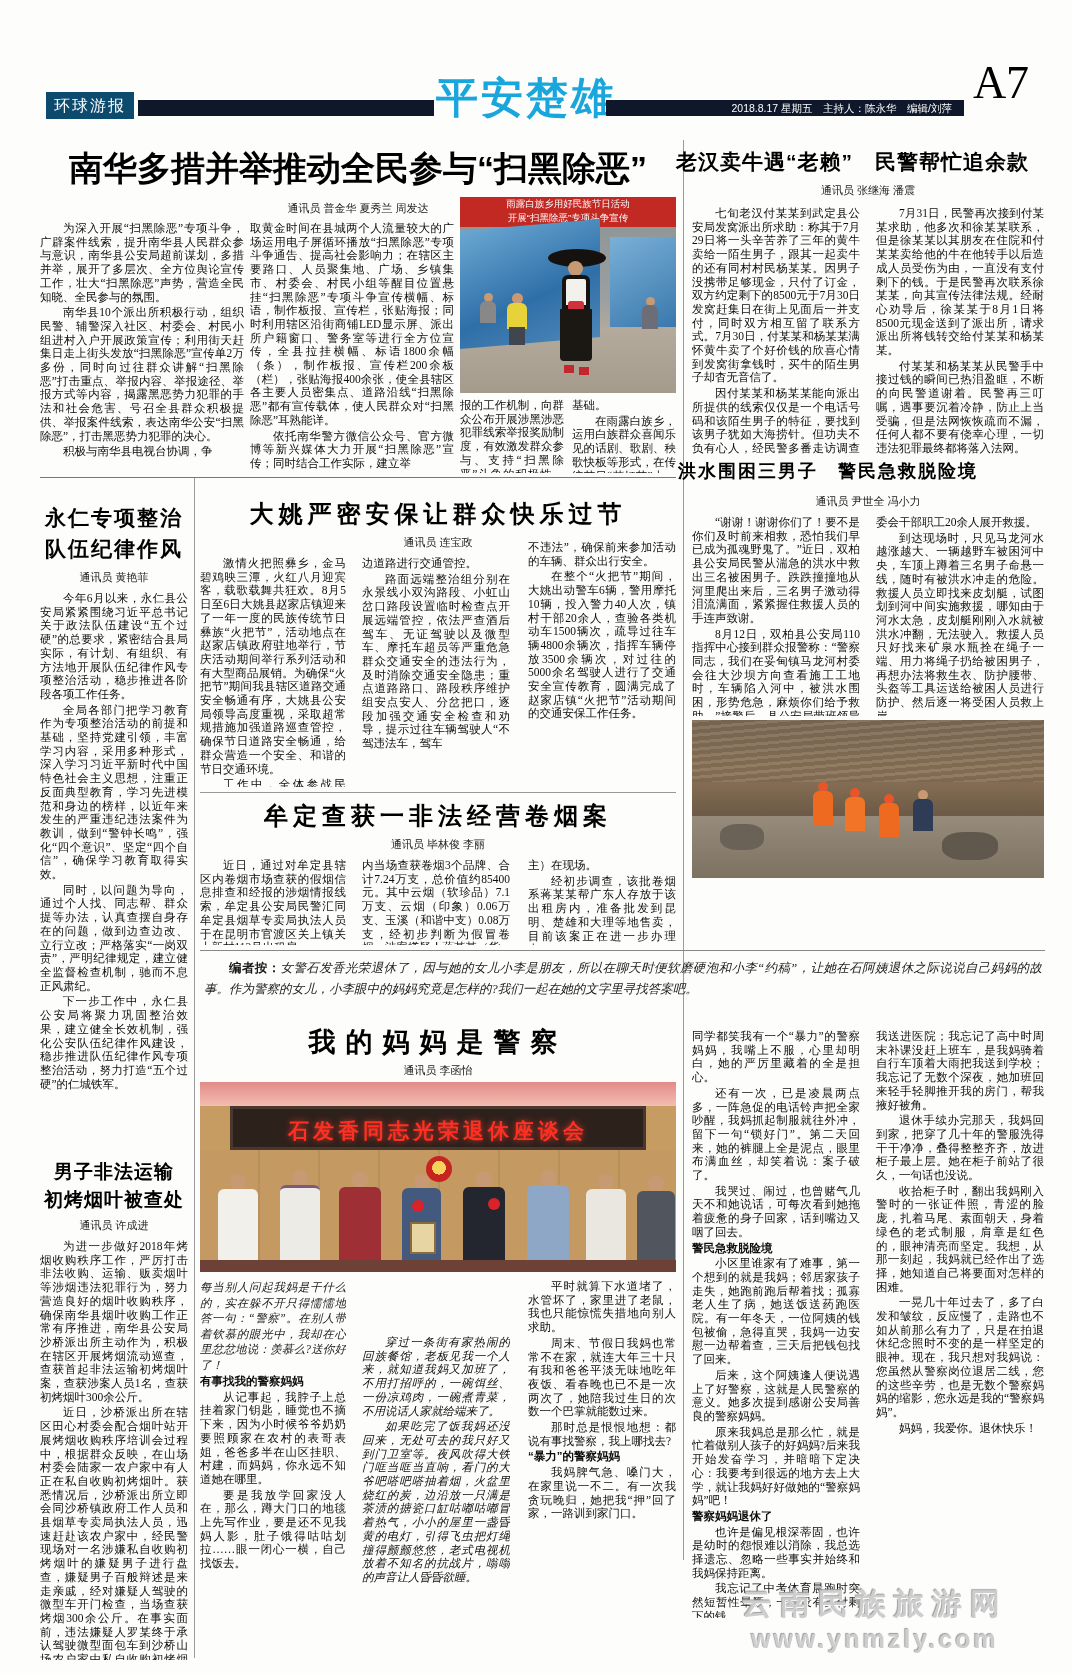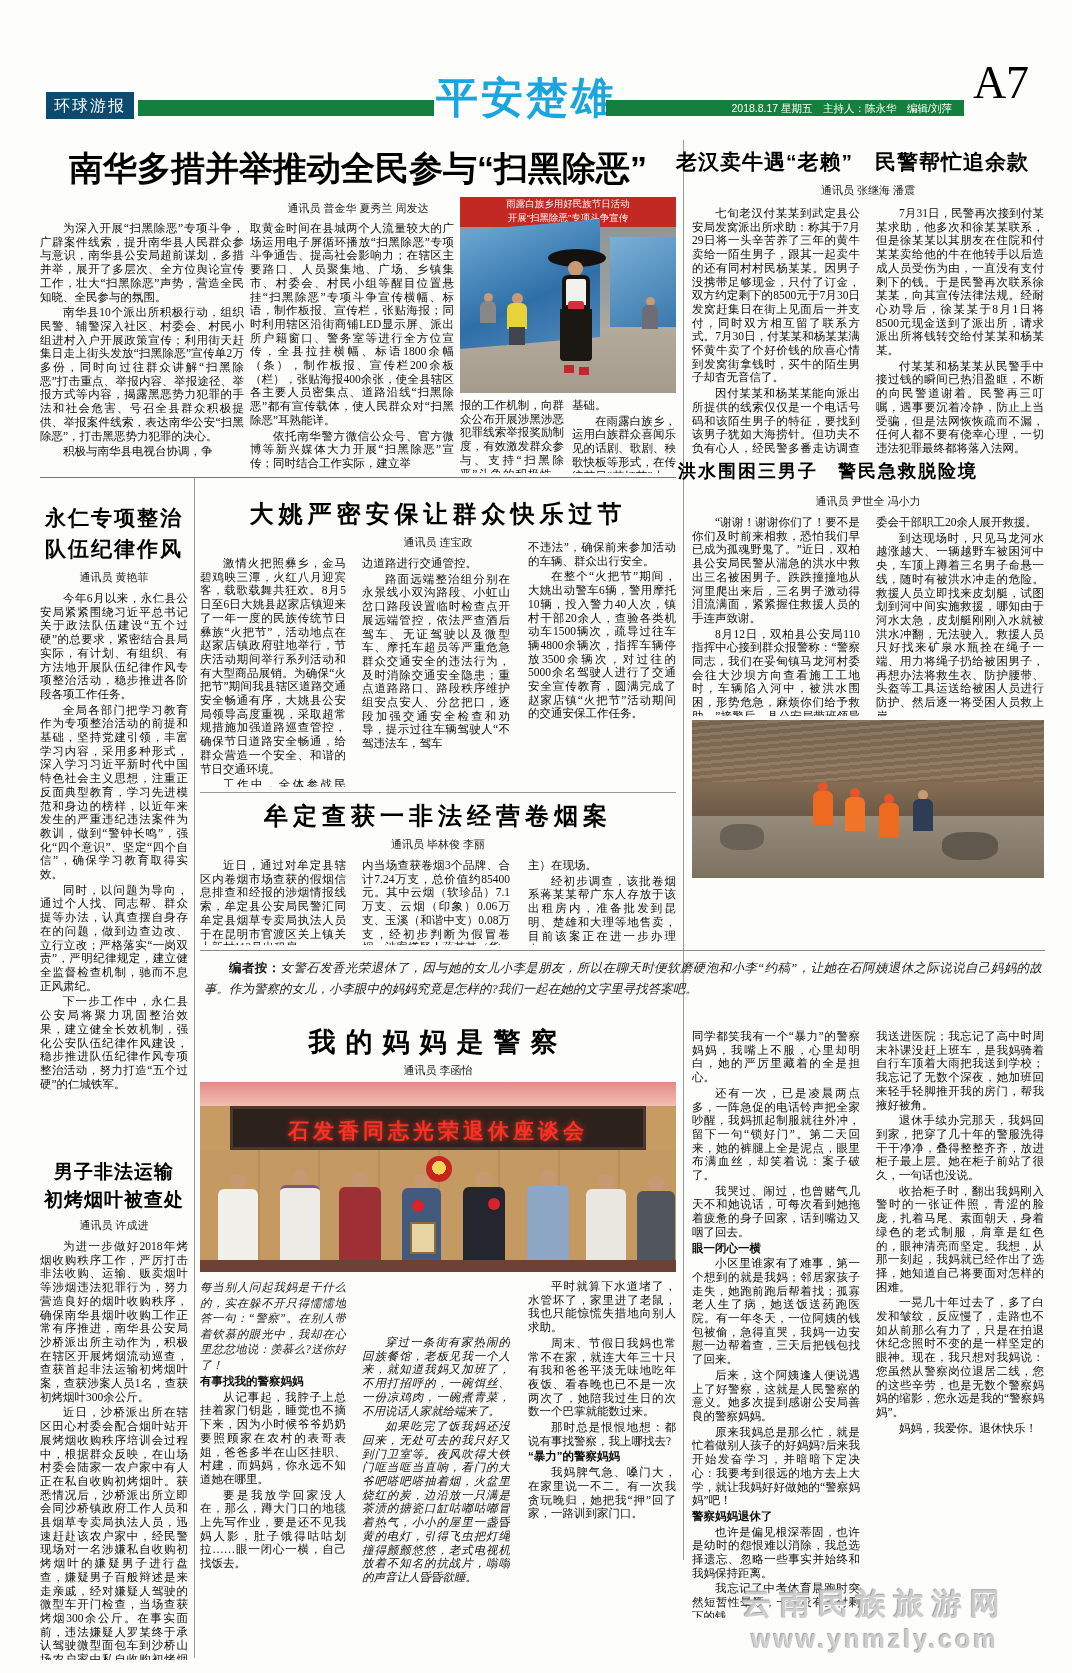--- a/index.html
+++ b/index.html
@@ -2,21 +2,21 @@
 <html><head>
 <meta charset="utf-8">
 <style>
   html,body{margin:0;padding:0;background:#e9e9e7;}
   .page{position:relative;width:1072px;height:1673px;background:#fdfdfc;margin:0 auto;overflow:hidden;
         font-family:"Liberation Serif","DejaVu Serif",serif;color:#111;}
   .abs{position:absolute;}
   
   .masthead{background:#0c4a6e;color:#fff;font-family:"Liberation Sans",sans-serif;font-weight:400;
             font-size:16px;letter-spacing:2px;text-align:center;line-height:27px;}
-  .cyanbar{background:#15803d;}
+  .cyanbar{background:#0f172a;}
   .sec-title{color:#18a6dd;font-family:"Liberation Sans",sans-serif;font-weight:800;font-size:42px;
              letter-spacing:3px;text-align:center;white-space:nowrap;}
   .issue{color:#fff;font-family:"Liberation Sans",sans-serif;font-size:10.5px;line-height:16px;
          text-align:right;padding-right:12px;box-sizing:border-box;white-space:nowrap;}
   .pageno{font-family:"Liberation Serif",serif;font-size:46px;color:#000;text-align:center;line-height:1;}
   
   .hr{background:#777;height:1px;}
   .vr{background:#9a9a9a;width:1px;}
   
   .hl{font-family:"Liberation Sans","DejaVu Sans",sans-serif;font-weight:800;color:#000;
@@ -249,21 +249,21 @@
     <p>周末、节假日我妈也常常不在家，就连大年三十只有我和爸爸平淡无味地吃年夜饭、看春晚也已不是一次两次了，她陪我过生日的次数一个巴掌就能数过来。</p>
     <p>那时总是恨恨地想：都说有事找警察，我上哪找去?</p>
     <p class="subh">“暴力”的警察妈妈</p>
     <p>我妈脾气急、嗓门大，在家里说一不二。有一次我贪玩晚归，她把我“押”回了家，一路训到家门口。</p>
   </div>
 
   <div class="abs bt" style="left:692px;top:1030px;width:168px;height:588px;">
     <p class="ni">同学都笑我有一个“暴力”的警察妈妈，我嘴上不服，心里却明白，她的严厉里藏着的全是担心。</p>
     <p>还有一次，已是凌晨两点多，一阵急促的电话铃声把全家吵醒，我妈抓起制服就往外冲，留下一句“锁好门”。第二天回来，她的裤腿上全是泥点，眼里布满血丝，却笑着说：案子破了。</p>
     <p>我哭过、闹过，也曾赌气几天不和她说话，可每次看到她拖着疲惫的身子回家，话到嘴边又咽了回去。</p>
-    <p class="subh">眼一闭心一横</p>
+    <p class="subh">警民急救脱险境</p>
     <p>小区里谁家有了难事，第一个想到的就是我妈；邻居家孩子走失，她跑前跑后帮着找；孤寡老人生了病，她送饭送药跑医院。有一年冬天，一位阿姨的钱包被偷，急得直哭，我妈一边安慰一边帮着查，三天后把钱包找了回来。</p>
     <p>后来，这个阿姨逢人便说遇上了好警察，这就是人民警察的意义。她多次提到感谢公安局善良的警察妈妈。</p>
     <p>原来我妈总是那么忙，就是忙着做别人孩子的好妈妈?后来我开始发奋学习，并暗暗下定决心：我要考到很远的地方去上大学，就让我妈好好做她的“警察妈妈”吧！</p>
     <p class="subh">警察妈妈退休了</p>
     <p>也许是偏见根深蒂固，也许是幼时的怨恨难以消除，我总选择遗忘、忽略一些事实并始终和我妈保持距离。</p>
     <p>我忘记了中考体育晨跑时突然短暂性晕厥，一直没有支付剩下的钱</p>
   </div>
   <div class="abs bt" style="left:876px;top:1030px;width:168px;height:552px;">
     <p class="ni">我送进医院；我忘记了高中时周末补课没赶上班车，是我妈骑着自行车顶着大雨把我送到学校；我忘记了无数个深夜，她加班回来轻手轻脚推开我的房门，帮我掖好被角。</p>
     <p>退休手续办完那天，我妈回到家，把穿了几十年的警服洗得干干净净，叠得整整齐齐，放进柜子最上层。她在柜子前站了很久，一句话也没说。</p>

